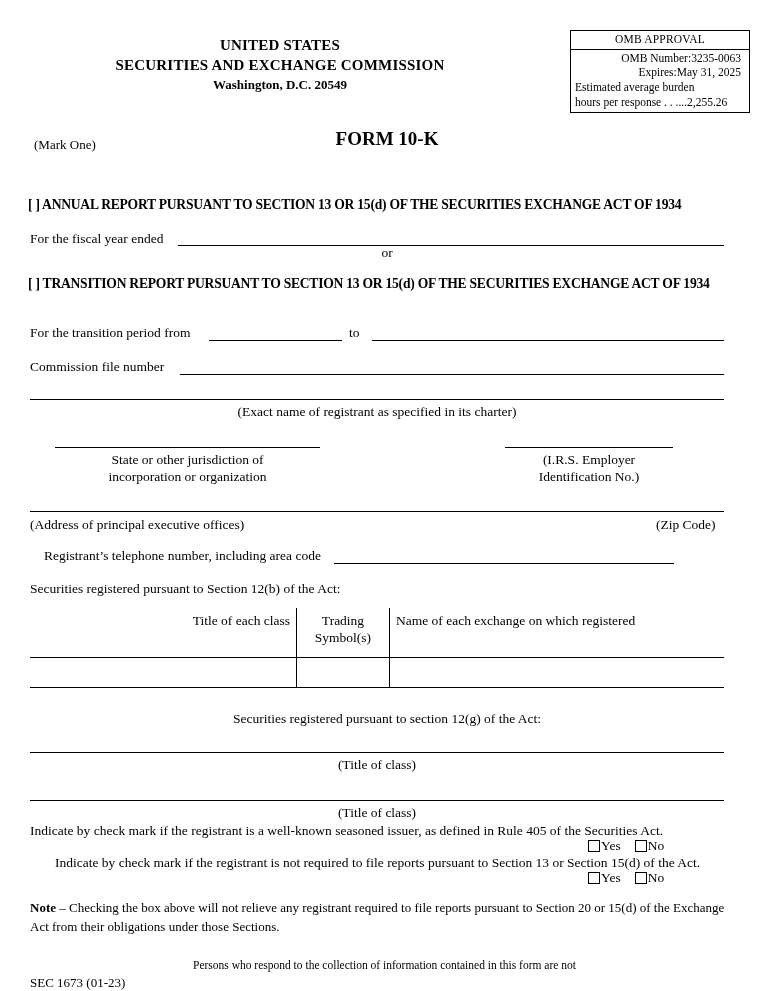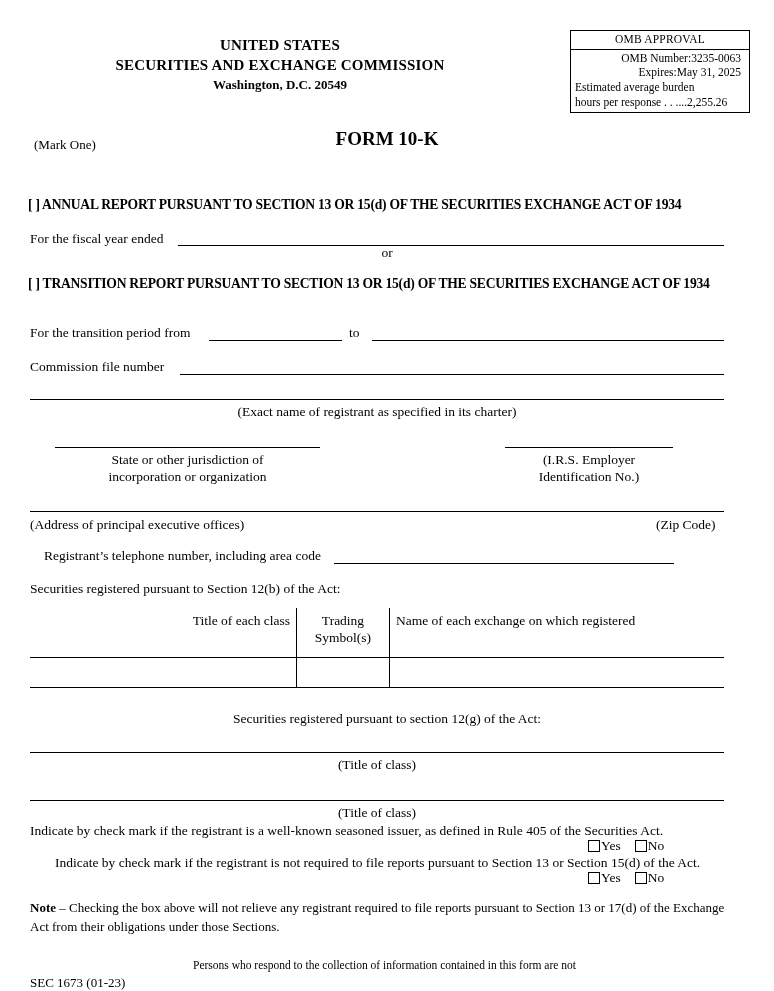--- a/index.html
+++ b/index.html
@@ -264,20 +264,20 @@
   </div>
 
   <div class="blk label" style="left:30px; top:854px;margin-left:25px;">Indicate by check mark if the registrant is not required to file reports pursuant to Section 13 or Section 15(d) of the Act.</div>
   <div class="cbrow" style="left:588px; top:870px;">
     <span class="cbox"></span>
     <span class="cb-label">Yes</span>
     <span class="cbox"></span>
     <span class="cb-label">No</span>
   </div>
 
-  <div class="note"><b>Note</b><span> – Checking the box above will not relieve any registrant required to file reports pursuant to Section 13 or 17(d) of the Exchange Act from their obligations under those Sections.</span></div>
+  <div class="note"><b>Note</b><span> – Checking the box above will not relieve any registrant required to file reports pursuant to Section 20 or 15(d) of the Exchange Act from their obligations under those Sections.</span></div>
 
   <div class="footer-note">
     <div>Persons who respond to the collection of information contained in this form are not</div>
   </div>
   <div class="sec-num">SEC 1673 (01-23)</div>
 
 </div>
 
 </body></html>

